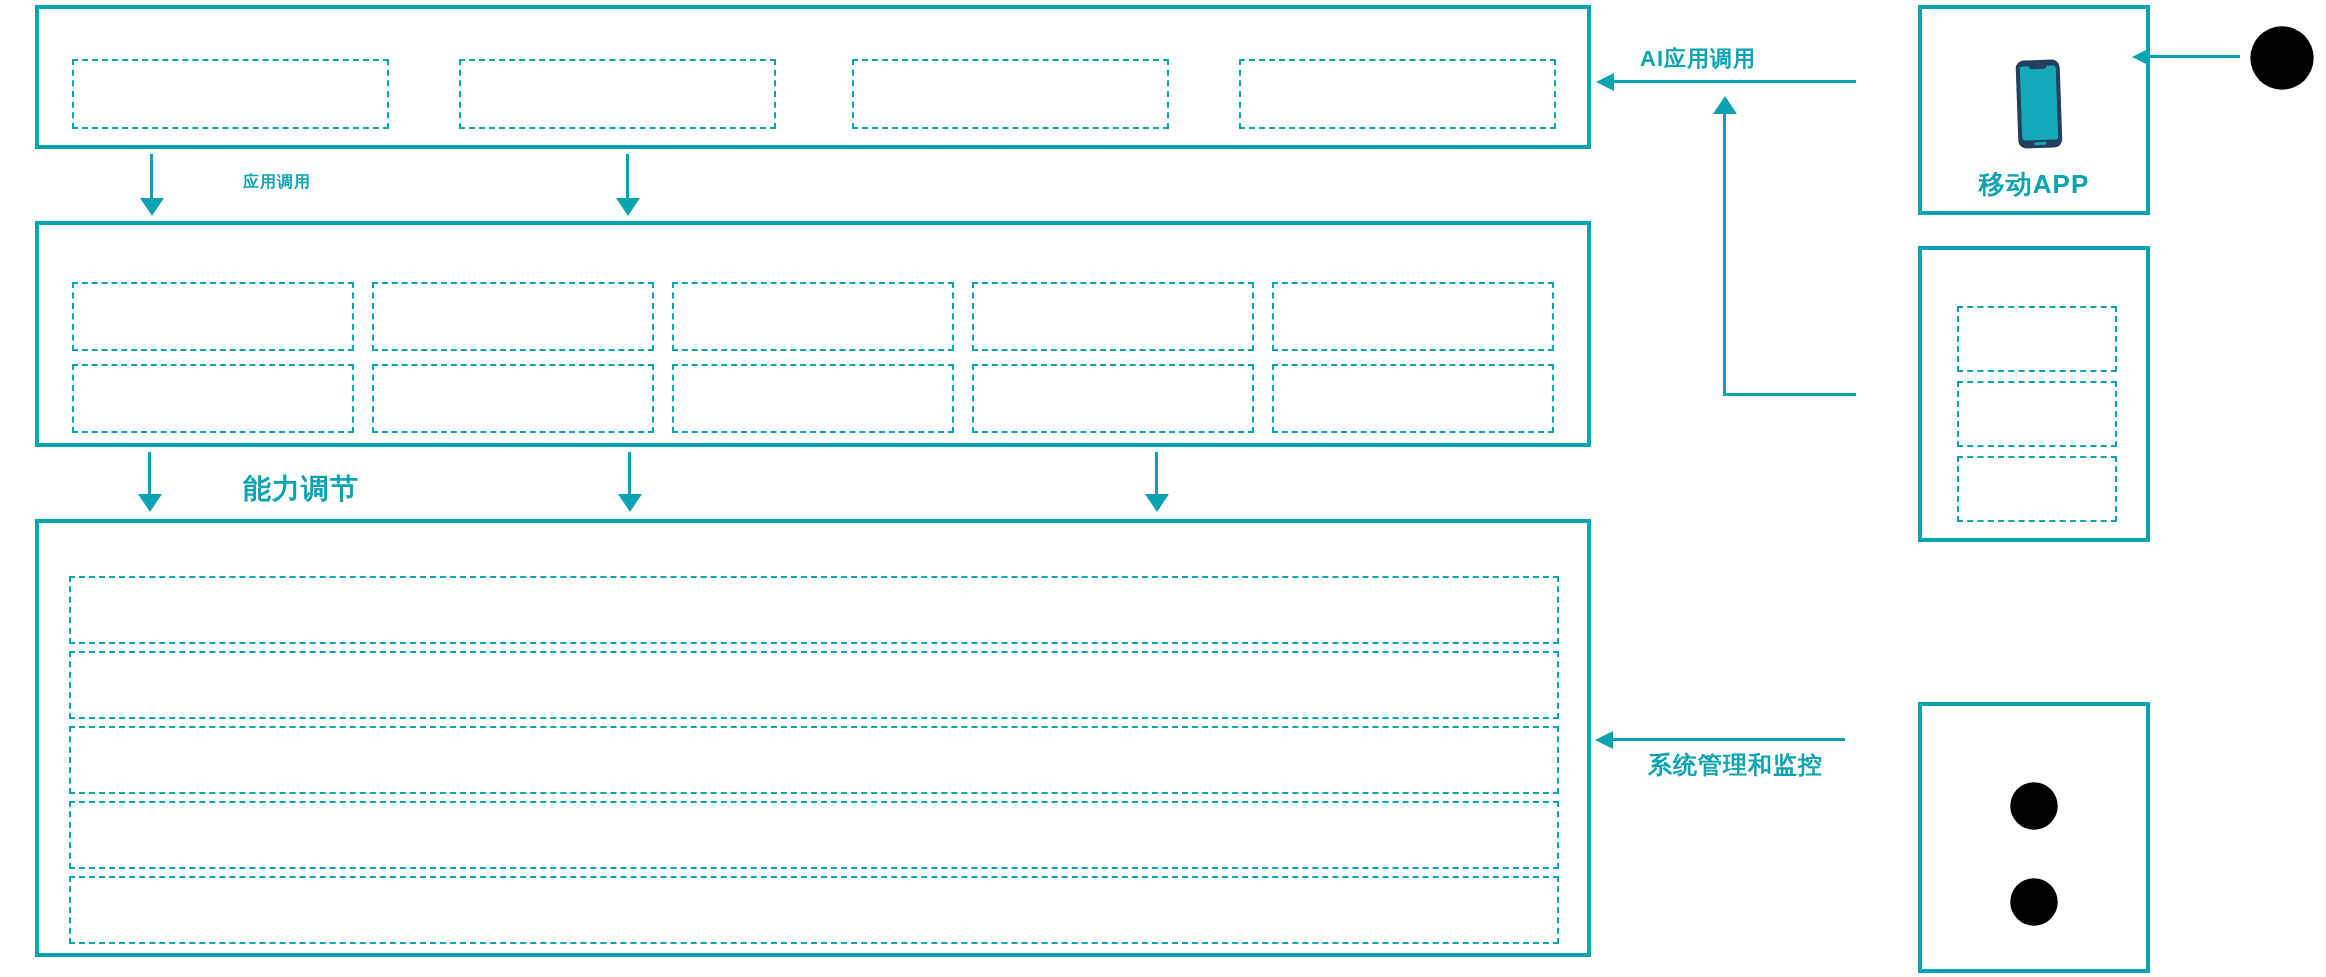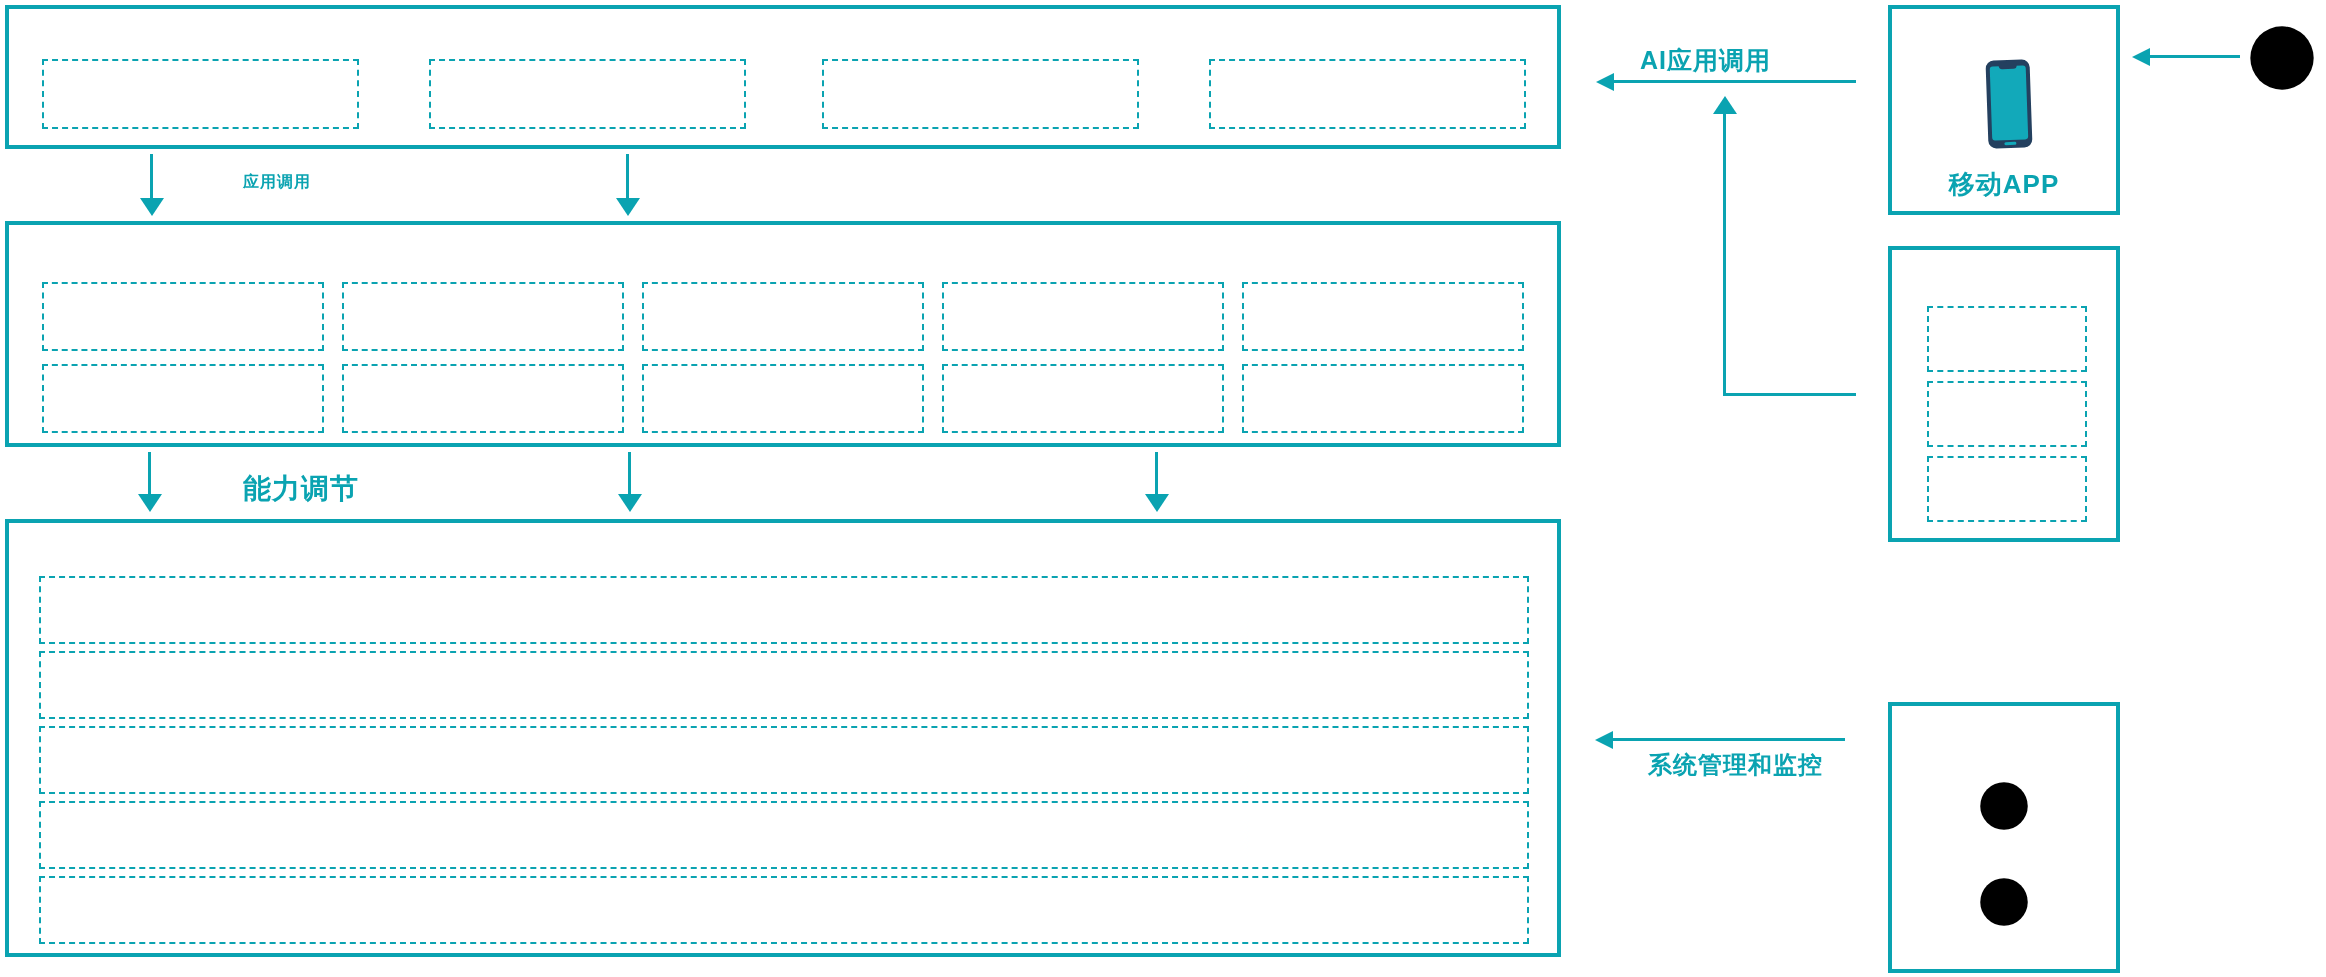--- a/index.html
+++ b/index.html
@@ -17,20 +17,21 @@
     position:relative;
     width:2326px;
     height:977px;
     background:var(--bg);
     overflow:hidden;
   }
   .solid-box{
     position:absolute;
     border:4px solid var(--accent);
     background:var(--bg);
+    margin-left:30px;
   }
   .dashed-box{
     position:absolute;
     border:2px dashed var(--accent);
     background:var(--bg);
   }
   .diagram-label{
     position:absolute;
     color:var(--accent);
     font-weight:bold;
@@ -153,21 +154,21 @@
   <div class="vline" style="left:148px;top:452px;height:44px;"></div>
   <div class="head-down" style="left:138px;top:494px;"></div>
   <div class="vline" style="left:628px;top:452px;height:44px;"></div>
   <div class="head-down" style="left:618px;top:494px;"></div>
   <div class="vline" style="left:1155px;top:452px;height:44px;"></div>
   <div class="head-down" style="left:1145px;top:494px;"></div>
   <div class="diagram-label" style="left:243px;top:470px;font-size:28px;">能力调节</div>
 
   <div class="head-left" style="left:1596px;top:73px;"></div>
   <div class="hline" style="left:1614px;top:80px;width:242px;"></div>
-  <div class="diagram-label" style="left:1640px;top:44px;font-size:25px;">AI应用调用</div>
+  <div class="diagram-label" style="left:1640px;top:44px;font-size:22px;">AI应用调用</div>
 
   <div class="head-up" style="left:1713px;top:96px;"></div>
   <div class="vline" style="left:1723px;top:114px;height:281px;"></div>
   <div class="hline" style="left:1723px;top:393px;width:133px;"></div>
 
   <div class="head-left" style="left:2132px;top:48px;"></div>
   <div class="hline" style="left:2150px;top:55px;width:90px;"></div>
 
   <div class="head-left" style="left:1595px;top:731px;"></div>
   <div class="hline" style="left:1613px;top:738px;width:232px;"></div>

